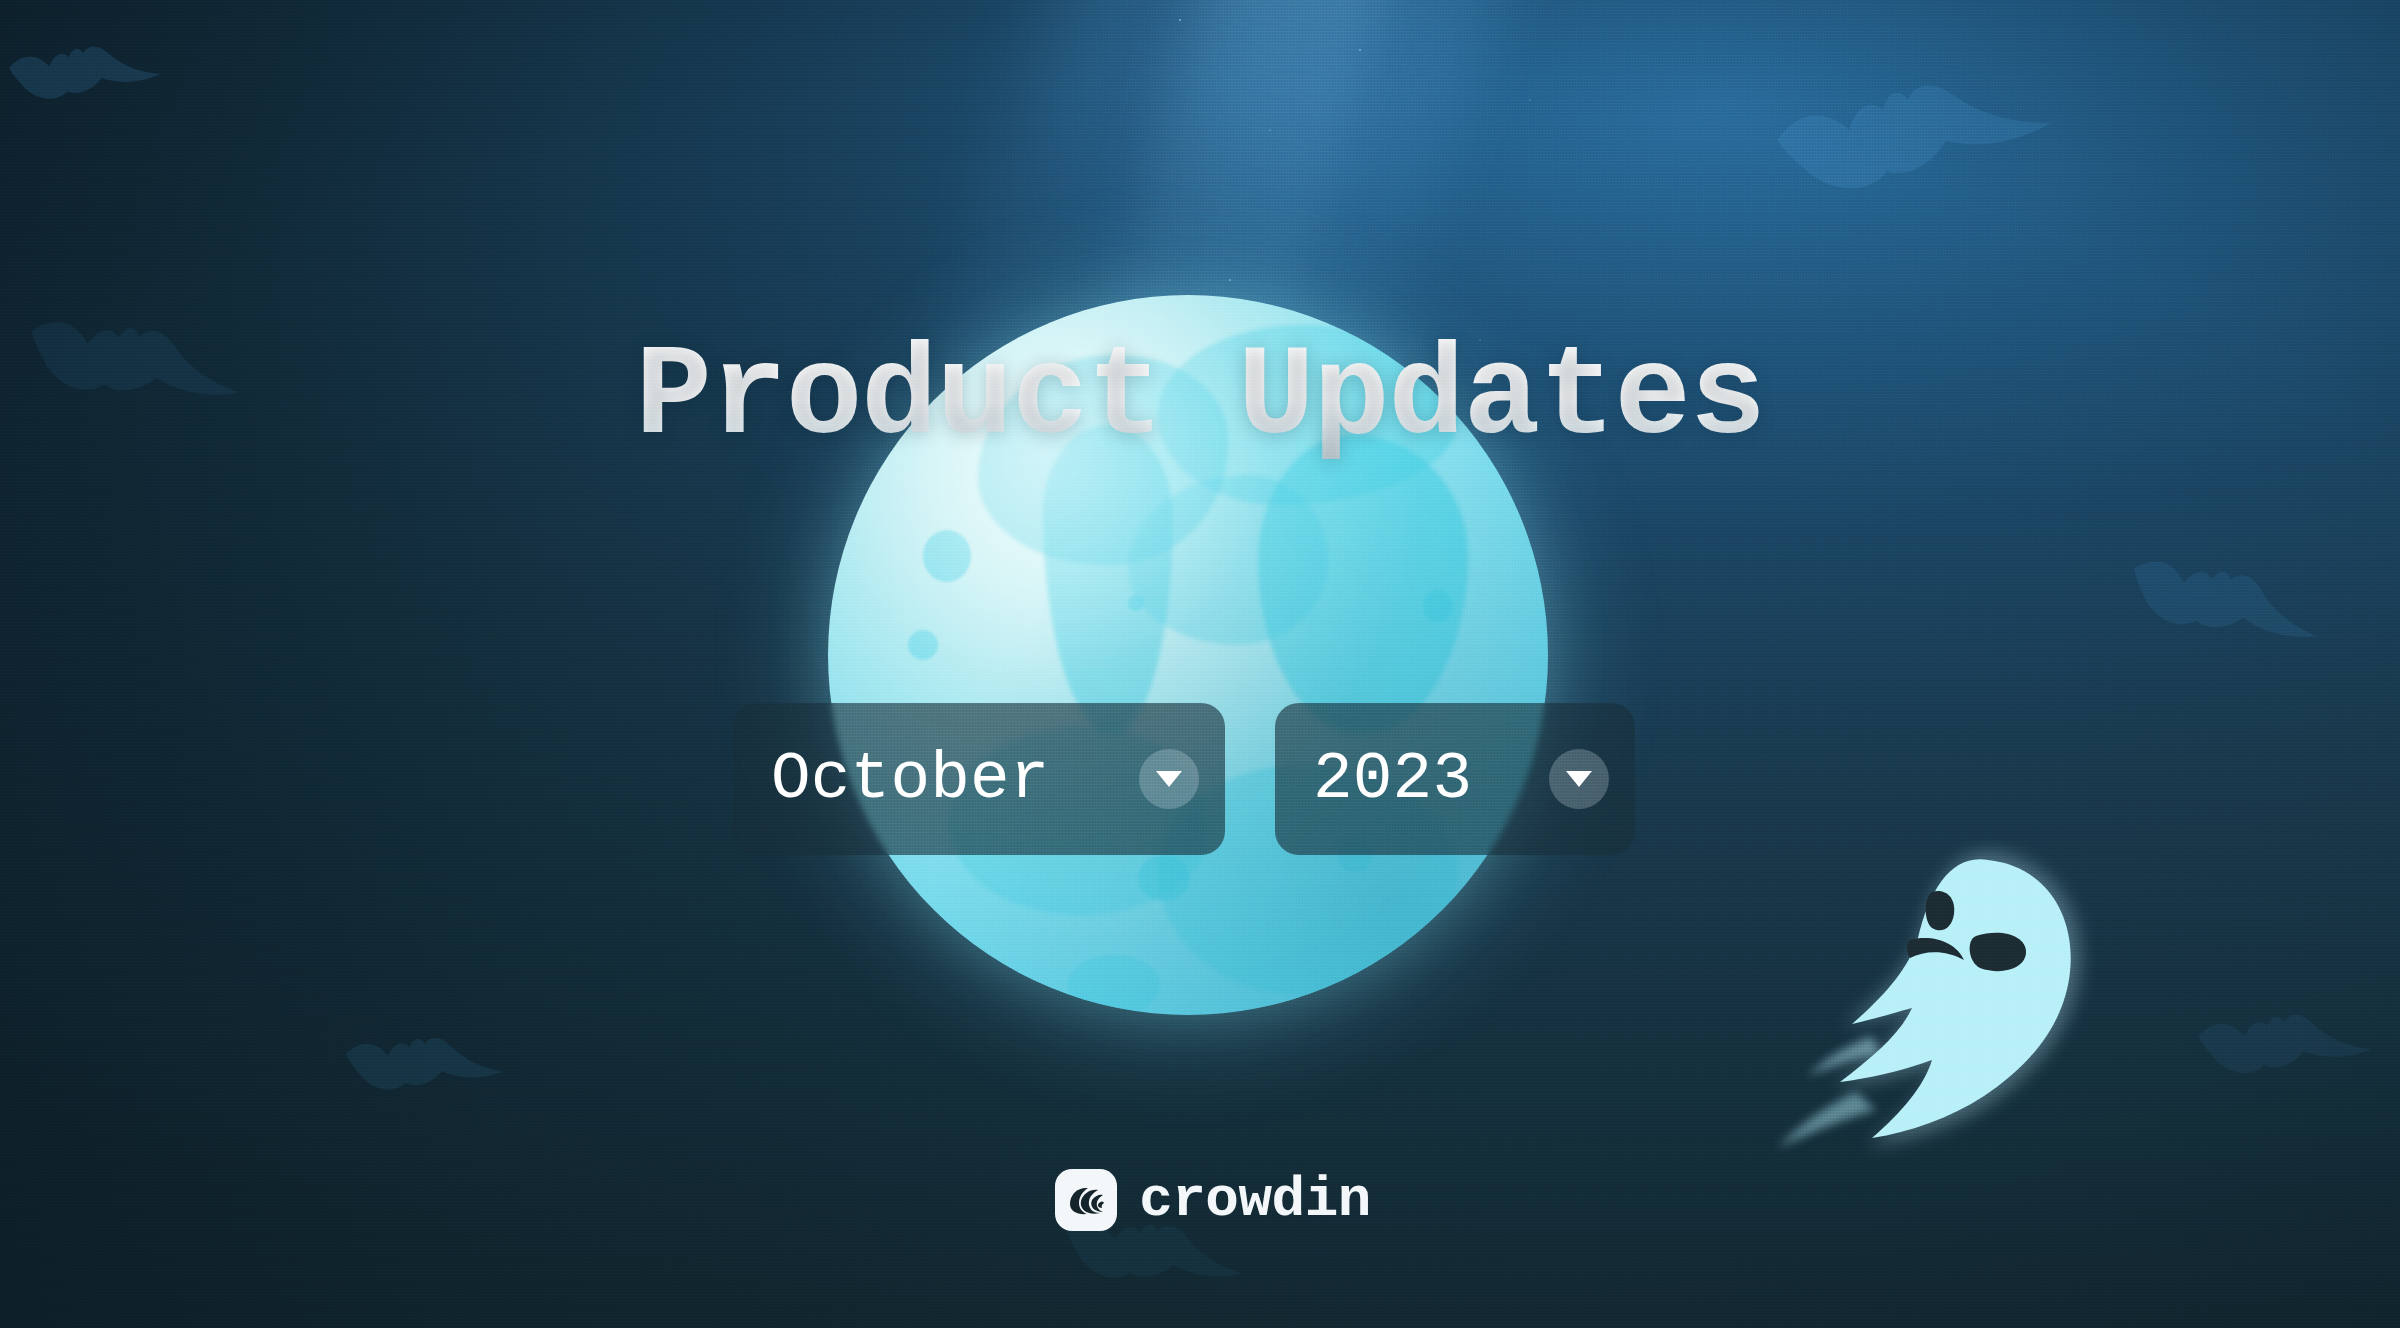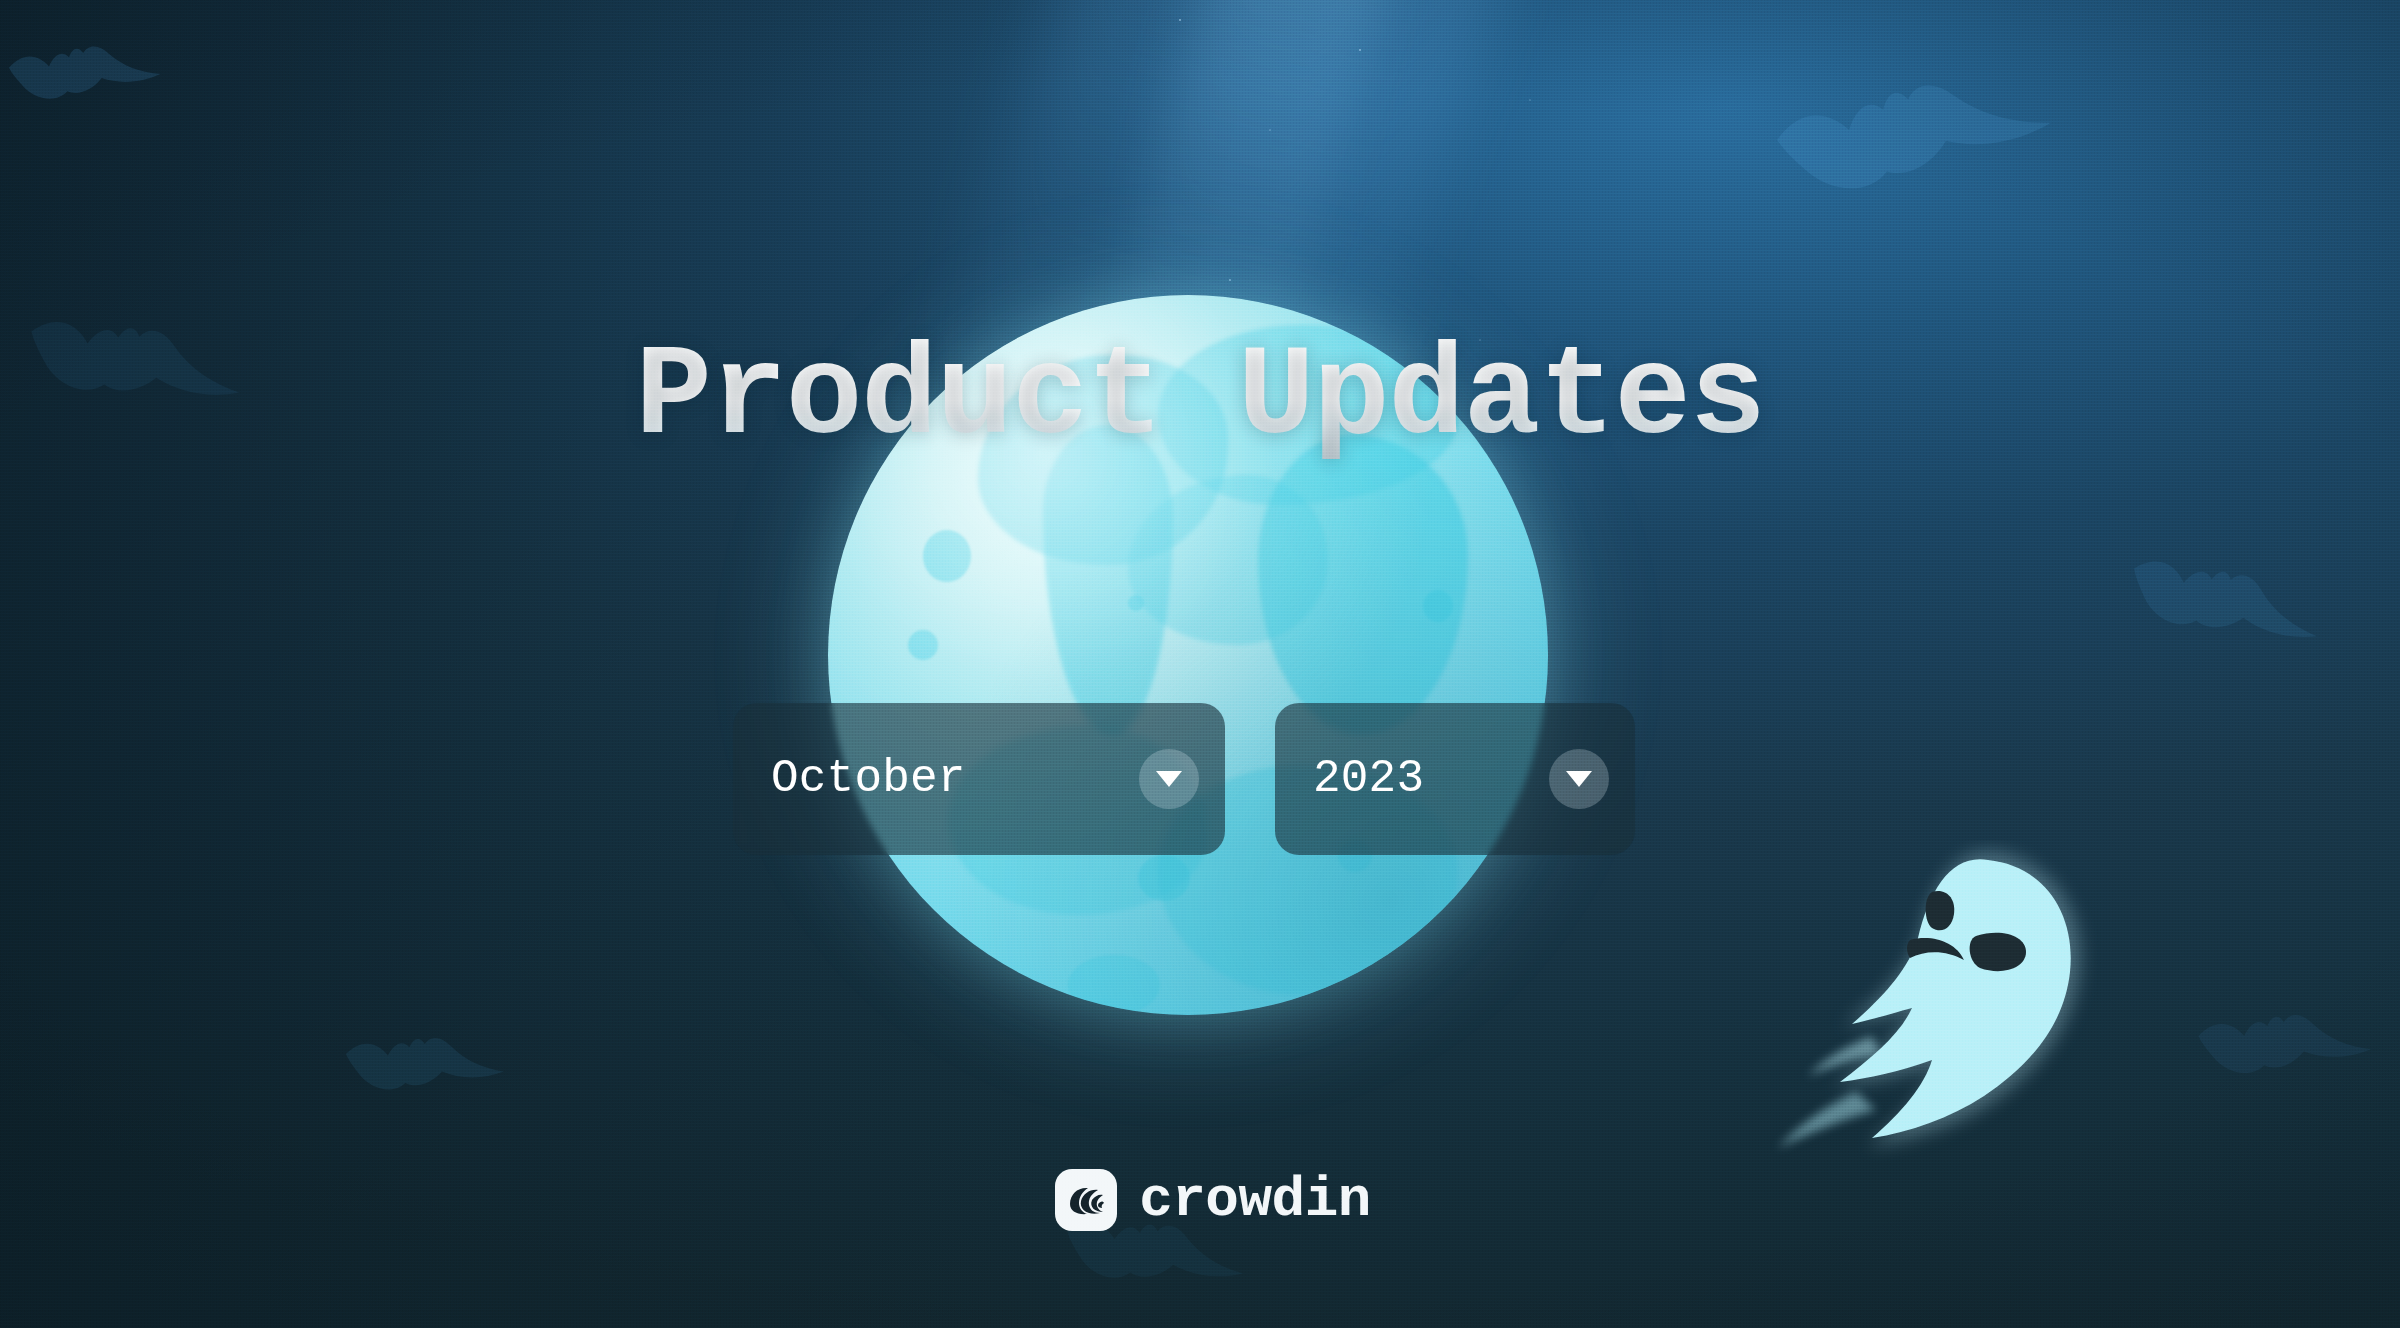--- a/index.html
+++ b/index.html
@@ -122,21 +122,21 @@
     background:rgba(24,46,58,.62);
     backdrop-filter:blur(3px);
     display:flex;align-items:center;
     padding:0 26px 0 38px;
     gap:22px;
     cursor:pointer;
   }
   .pill-month{width:492px;}
   .pill-year{width:360px;align-items:center;}
   .pill-label{
-    font-size:46px;
+    font-size:66px;
     font-weight:400;
     color:#ffffff;
     letter-spacing:.2px;
     white-space:nowrap;
     flex:1;
   }
   .caret{
     width:60px;height:60px;flex:0 0 60px;
     border-radius:50%;
     background:rgba(226,240,246,.24);

